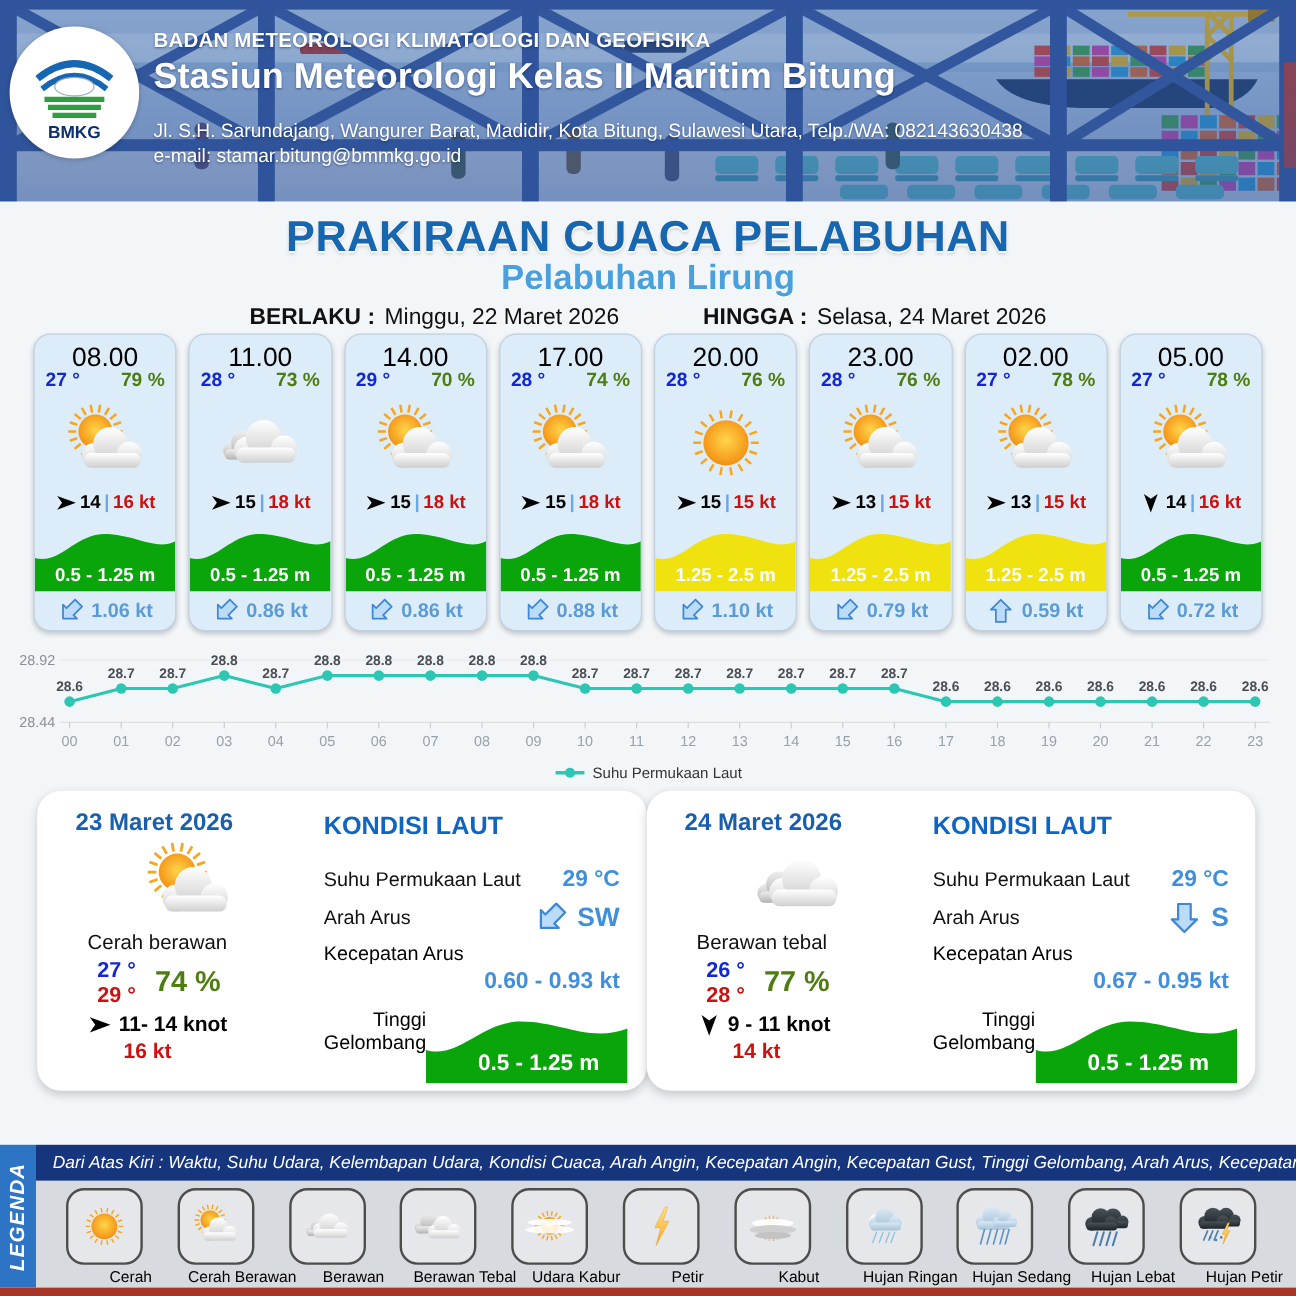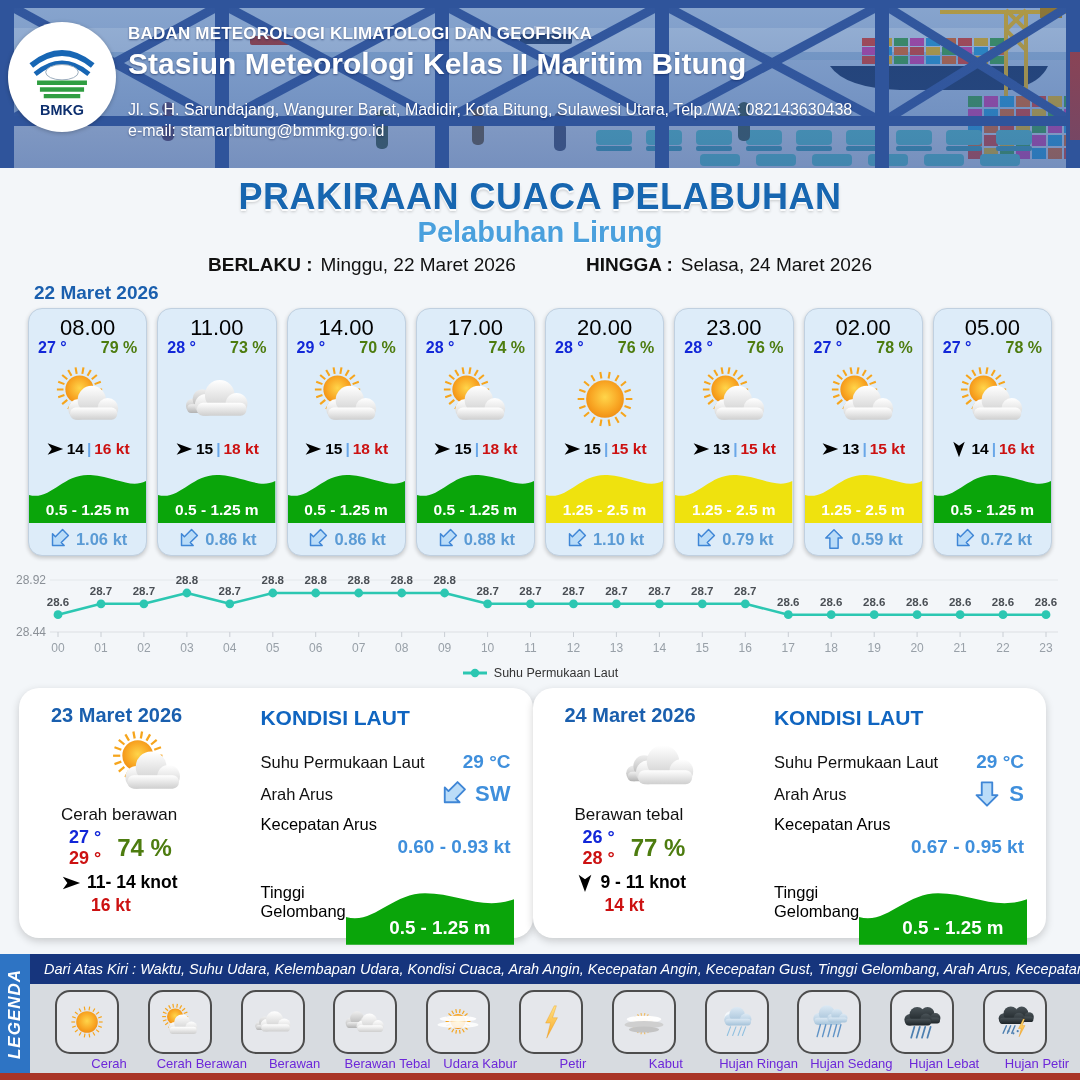--- a/index.html
+++ b/index.html
@@ -64,21 +64,21 @@
     color:#fff;font-weight:bold;font-size:15.5px;
   }
   .c-cur{height:32px;display:flex;align-items:center;justify-content:center;gap:6px;
     color:var(--current,#5b9bd5);font-weight:bold;font-size:16.5px;}
 
   
   #chart-wrap{margin-top:4px;}
   .chart-legend{display:flex;justify-content:center;align-items:center;gap:6px;font-size:12.5px;color:#333;margin-top:0px;}
 
   
-  #daily-row{display:flex;padding:8px 34px 0 19px;}
+  #daily-row{display:flex;padding:8px 34px 0 31px;}
   .panel{
     flex:1;height:250px;background:#fff;border-radius:20px;
     box-shadow:0 3px 8px rgba(0,0,0,.18);display:flex;padding:12px 18px 10px 24px;box-sizing:border-box;
   }
   .p-left{width:44%;display:flex;flex-direction:column;}
   .p-date{font-size:20px;font-weight:bold;color:var(--date,#1a5fae);margin:4px 0 0 8px;}
   .p-icon{height:74px;display:flex;justify-content:center;align-items:center;margin-top:2px;}
   .p-cond{font-size:17px;color:#111;margin:2px 0 0 18px;}
   .p-temps{display:flex;align-items:center;margin:2px 0 0 26px;gap:16px;}
   .p-tcol{display:flex;flex-direction:column;font-size:18px;font-weight:bold;line-height:21px;}
@@ -87,21 +87,21 @@
   .p-hum{font-size:24px;font-weight:bold;color:var(--humidity,#4d7c0f);}
   .p-wind{display:flex;align-items:center;gap:6px;margin:3px 0 0 18px;font-size:17.5px;font-weight:bold;color:#000;}
   .p-gust{margin:2px 0 0 48px;font-size:17.5px;font-weight:bold;color:var(--gust,#cc1111);}
   .p-right{width:56%;padding:6px 4px 0 10px;box-sizing:border-box;}
   .sea-head{font-size:21px;font-weight:bold;color:#1065c0;margin-bottom:21px;}
   .sea-row{display:flex;justify-content:space-between;align-items:center;font-size:16.5px;color:#111;margin-top:7px;}
   .sea-row .sv{font-size:19px;font-weight:bold;color:var(--sea_value,#3f8fdc);}
   .sea-row.dirrow .sv{display:flex;align-items:center;gap:8px;font-size:22px;}
   .sea-col{display:flex;flex-direction:column;margin-top:7px;font-size:16.5px;}
   .sea-col .sv{align-self:flex-end;font-size:19px;font-weight:bold;color:var(--sea_value,#3f8fdc);margin-top:2px;}
-  .sea-wave{display:flex;justify-content:space-between;align-items:flex-start;margin-top:25px;font-size:16.5px;}
+  .sea-wave{display:flex;justify-content:space-between;align-items:flex-start;margin-top:12px;font-size:16.5px;text-align:right;}
 
   
   footer{position:absolute;left:0;bottom:0;width:1080px;height:126px;}
   .legend-side{
     position:absolute;left:0;top:0;bottom:7px;width:30px;background:var(--legend_bar,#2e74c4);
     display:flex;align-items:center;justify-content:center;
   }
   .legend-side span{
     transform:rotate(-90deg);color:#fff;font-weight:bold;font-style:italic;
     font-size:17px;letter-spacing:1px;white-space:nowrap;
@@ -113,21 +113,21 @@
   }
   #legend-items{
     margin-left:30px;height:89px;background:#d7dbe0;
     display:flex;justify-content:space-between;padding:6px 20px 0 12px;box-sizing:border-box;
   }
   .legend-item{display:flex;flex-direction:column;align-items:center;width:90px;}
   .legend-tile{
     width:60px;height:60px;border:2px solid #4d4d4d;border-radius:15px;
     display:flex;align-items:center;justify-content:center;background:rgba(255,255,255,.35);
   }
-  .legend-label{font-size:13px;color:#6d28d9;margin-top:2px;white-space:nowrap;margin-left:44px;}
+  .legend-label{font-size:13px;color:#000000;margin-top:2px;white-space:nowrap;margin-left:44px;}
   .bottom-strip{position:absolute;left:0;bottom:0;width:100%;height:7px;background:var(--bottom_strip,#a93527);}
 </style>
 </head>
 <body>
 
 <svg width="0" height="0" style="position:absolute" aria-hidden="true">
   <defs>
     <radialGradient id="sunG" cx="50%" cy="45%" r="60%">
       <stop offset="0%" stop-color="#ffd54a"></stop>
         <stop offset="60%" stop-color="#f9a825"></stop>
@@ -328,21 +328,20 @@
     <h1 class="main-title">PRAKIRAAN CUACA PELABUHAN</h1>
     <h2 class="port-title">Pelabuhan Lirung</h2>
     <div class="validity">
       <div>
         <span class="vlabel">BERLAKU :</span><span>Minggu, 22 Maret 2026</span>
       </div>
       <div>
         <span class="vlabel">HINGGA :</span><span>Selasa, 24 Maret 2026</span>
       </div>
     </div>
-    <div class="day-label">22 Maret 2026</div>
 
     <div id="cards-row">
         <div class="card">
     <div class="c-time">08.00</div>
     <div class="c-th">
       <span class="c-temp">27 °</span>
       <span class="c-hum">79 %</span>
     </div>
     <div class="c-icon">
             <svg width="96" height="66" viewBox="0 0 100 70">

